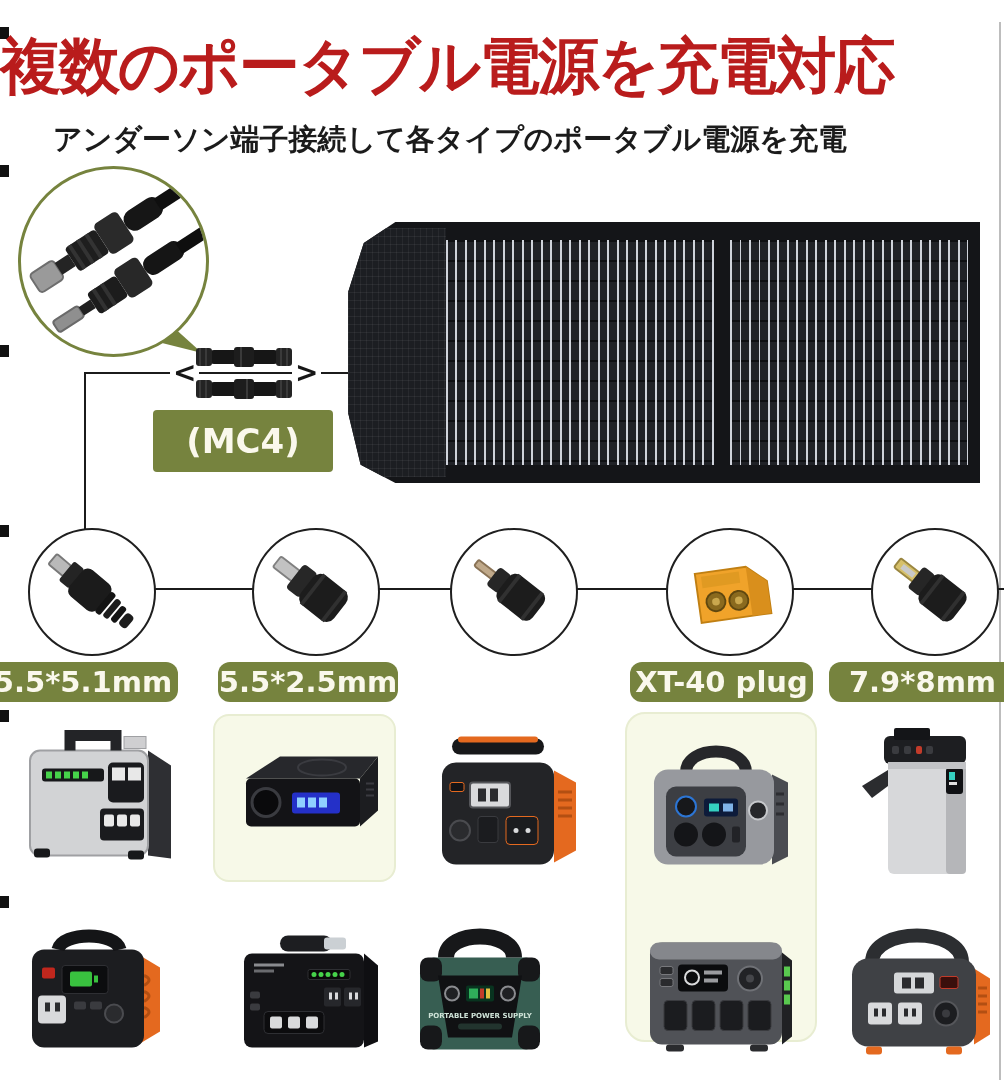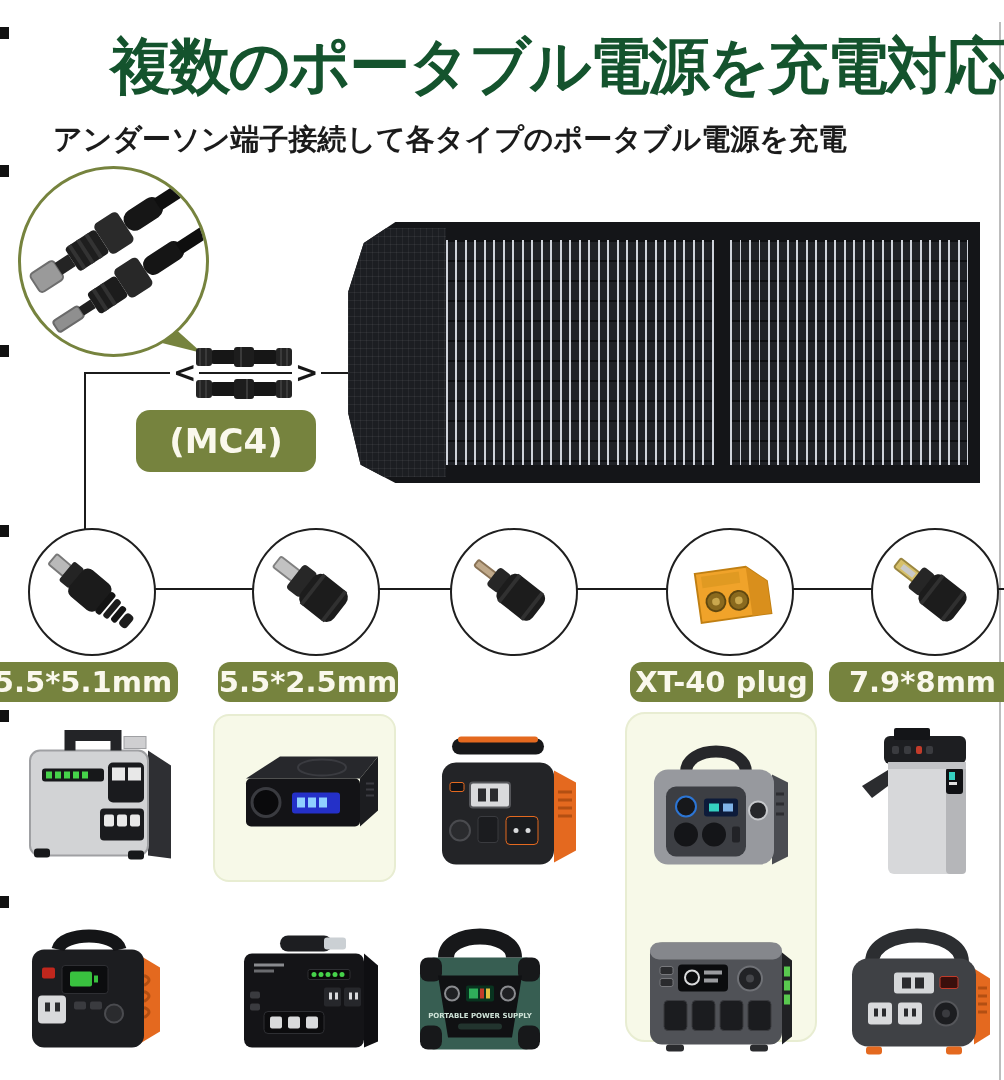--- a/index.html
+++ b/index.html
@@ -1,36 +1,36 @@
 <!DOCTYPE html>
 <html style="--olive: #76833e; --pill-text: #faf8ec; --card-bg: #f7f9e8; --card-border: #e8edd2; --line: #1b1b1b;"><head>
 <meta charset="utf-8">
 <style>
   html,body{margin:0;padding:0;background:#fff;}
   .stage{position:relative;width:1004px;height:1080px;overflow:hidden;background:#fff;
          font-family:"DejaVu Sans","Liberation Sans",sans-serif;margin:0 auto;}
   .abs{position:absolute;}
   
-  .title{left:0;top:26px;width:1004px;text-align:right;font-size:61px;font-weight:900;
-         color:#14532d;letter-spacing:-2px;line-height:1.3;}
+  .title{left:0;top:26px;width:1004px;text-align:left;font-size:61px;font-weight:900;
+         color:#b91c1c;letter-spacing:-2px;line-height:1.3;}
   .subtitle{left:0;top:120px;width:900px;text-align:center;font-size:29px;font-weight:600;
             color:#1b1b1b;letter-spacing:0;}
   
   .tick{left:0;width:9px;height:12px;background:#111;}
   .right-border{left:999px;top:22px;width:2px;height:1058px;background:#bdbdbd;}
   
   .line{background:var(--line,#1b1b1b);z-index:1;}
   
   .badge{left:18px;top:166px;width:185px;height:185px;border-radius:50%;
          border:3px solid var(--olive,#76833e);background:#fff;overflow:hidden;z-index:3;}
   .pointer{left:128px;top:295px;width:78px;height:62px;z-index:2;}
   
   .arrow{top:356px;font-size:28px;font-weight:700;color:#161616;background:#fff;
          padding:0 3px;z-index:3;line-height:34px;}
-  .mc4-label{left:136px;top:410px;width:180px;height:62px;border-radius:14px;
+  .mc4-label{left:153px;top:410px;width:180px;height:62px;border-radius:4px;
              background:var(--olive,#76833e);color:var(--pill-text,#faf8ec);
              display:flex;align-items:center;justify-content:center;
              font-size:34px;font-weight:800;z-index:3;}
   
   .panel{left:348px;top:222px;width:632px;height:261px;background:#141518;
          clip-path:polygon(7.5% 0,100% 0,100% 100%,7.5% 100%,2% 93%,0 73%,0 27%,2.5% 8%);z-index:2;}
   .flap{left:0;top:6px;width:98px;height:249px;background:#1c1e22;
         background-image:repeating-linear-gradient(90deg,rgba(255,255,255,.05) 0 1px,transparent 1px 6px),
                          repeating-linear-gradient(0deg,rgba(255,255,255,.06) 0 1px,transparent 1px 8px);}
   .cells{top:18px;height:225px;background-color:#202227;

